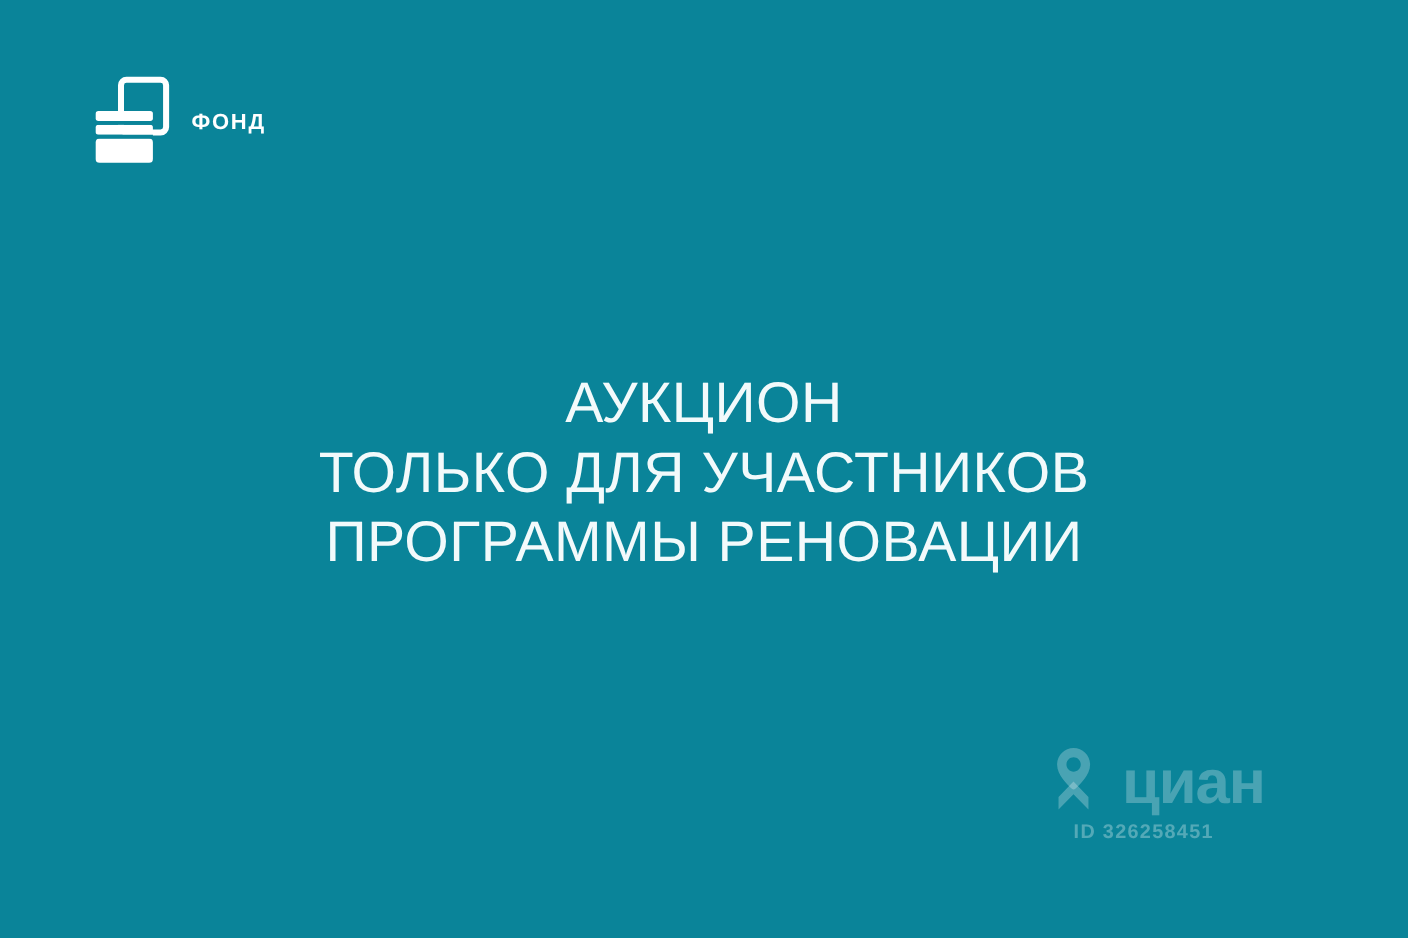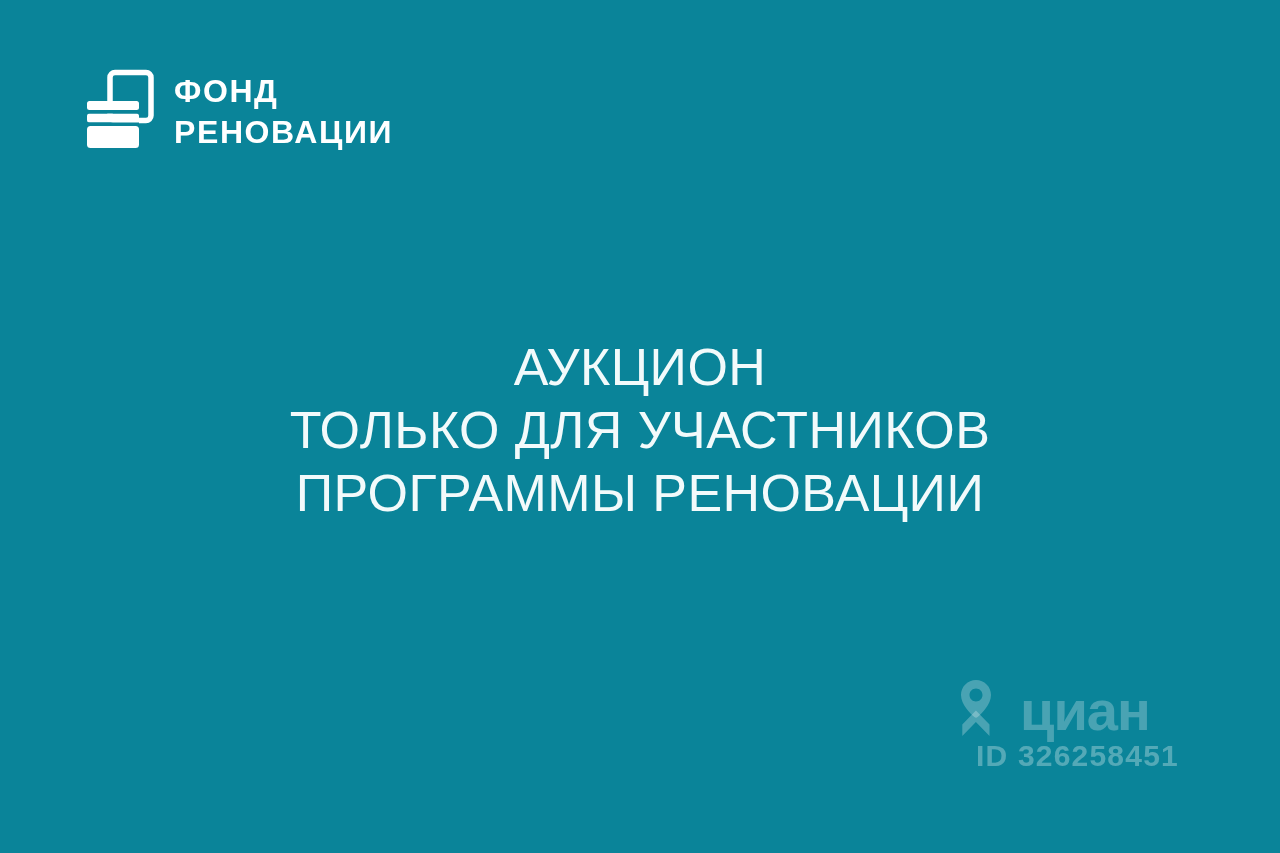--- a/index.html
+++ b/index.html
@@ -44,21 +44,21 @@
 
   #brand-wordmark {
     display: flex;
     flex-direction: column;
     justify-content: center;
     gap: 7px;
   }
 
   .brand-line {
     color: #ffffff;
-    font-size: 32px;
+    font-size: 20px;
     line-height: 34px;
     font-weight: bold;
     letter-spacing: 1.6px;
     white-space: nowrap;
   }
 
   
   #headline {
     position: absolute;
     left: 0;
@@ -107,21 +107,21 @@
     color: rgba(255, 255, 255, 0.26);
     font-size: 56px;
     line-height: 56px;
     font-weight: bold;
     letter-spacing: -1px;
     margin-top: 6px;
   }
 
   #watermark-id {
     color: rgba(255, 255, 255, 0.30);
-    font-size: 30px;
+    font-size: 18px;
     line-height: 28px;
     font-weight: bold;
     letter-spacing: 1.2px;
     margin-top: 2px;
     margin-left: 28px;
     white-space: nowrap;
   }
 </style>
 </head>
 <body>
@@ -137,21 +137,20 @@
       <rect x="3" y="33" width="52" height="9" rx="2.5" ry="2.5" fill="#ffffff"></rect>
       <rect x="3" y="45.5" width="52" height="9" rx="2.5" ry="2.5" fill="#ffffff"></rect>
       <rect x="3" y="58" width="52" height="22" rx="3.5" ry="3.5" fill="#ffffff"></rect>
 
       <rect x="3" y="42" width="52" height="3.5" fill="#0a8499"></rect>
       <rect x="3" y="54.5" width="52" height="3.5" fill="#0a8499"></rect>
     </svg>
 
     <div id="brand-wordmark">
       <span class="brand-line">ФОНД</span>
-      <span class="brand-line">РЕНОВАЦИИ</span>
     </div>
 
   </div>
 
   <div id="headline">
     <span class="headline-line">АУКЦИОН</span>
     <span class="headline-line">ТОЛЬКО ДЛЯ УЧАСТНИКОВ</span>
     <span class="headline-line">ПРОГРАММЫ РЕНОВАЦИИ</span>
   </div>
 

